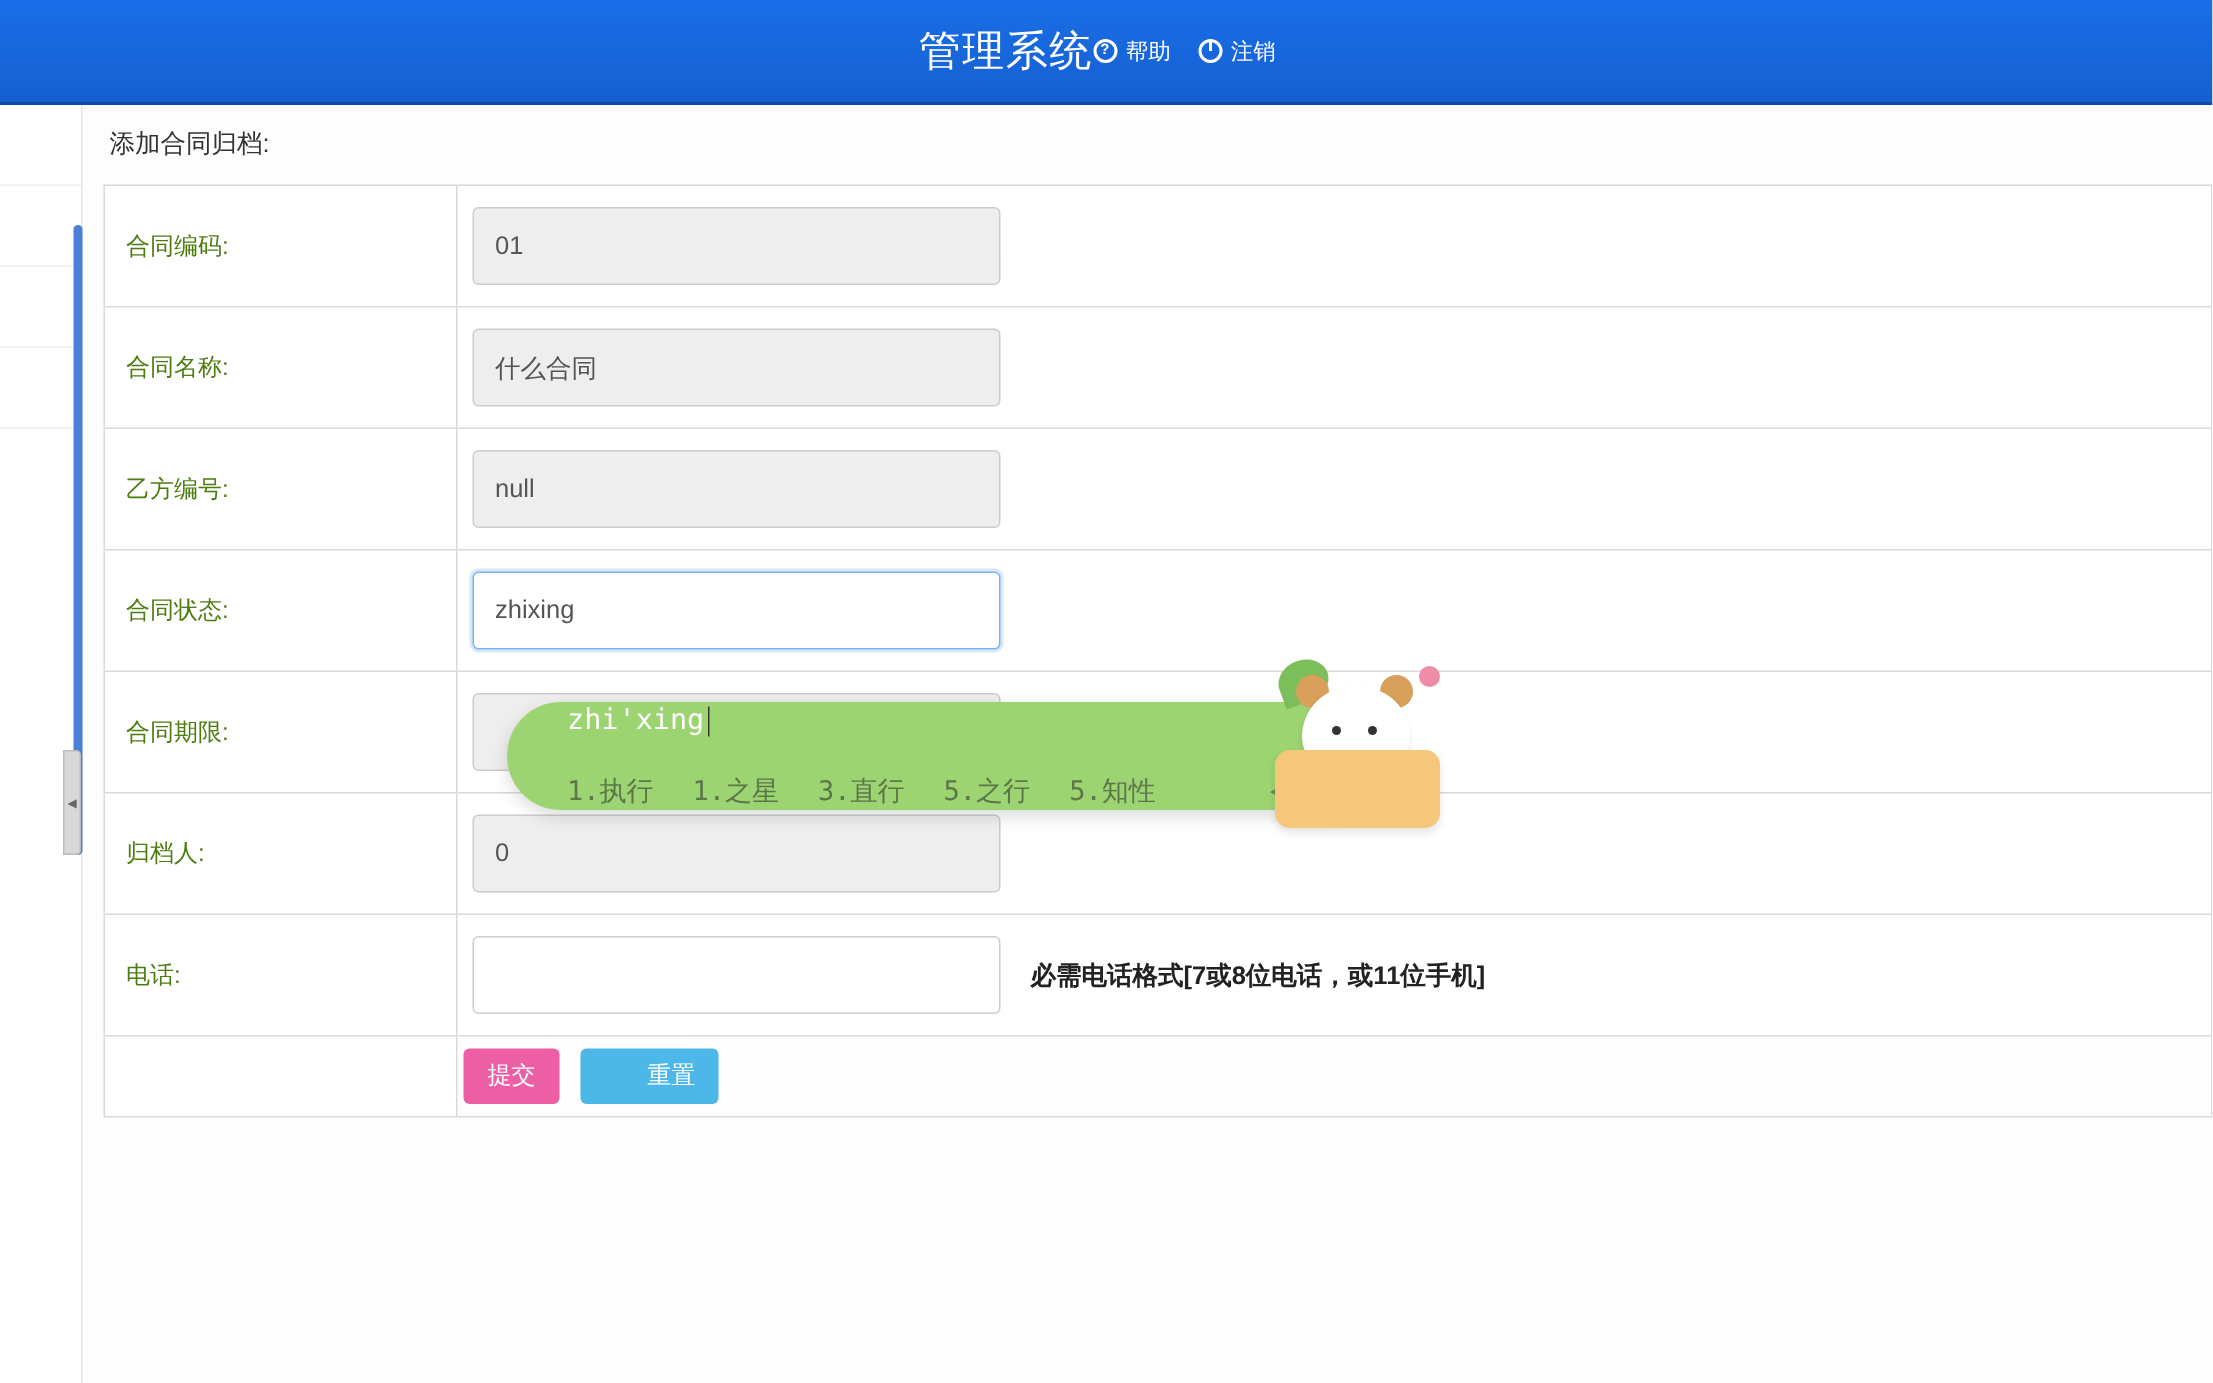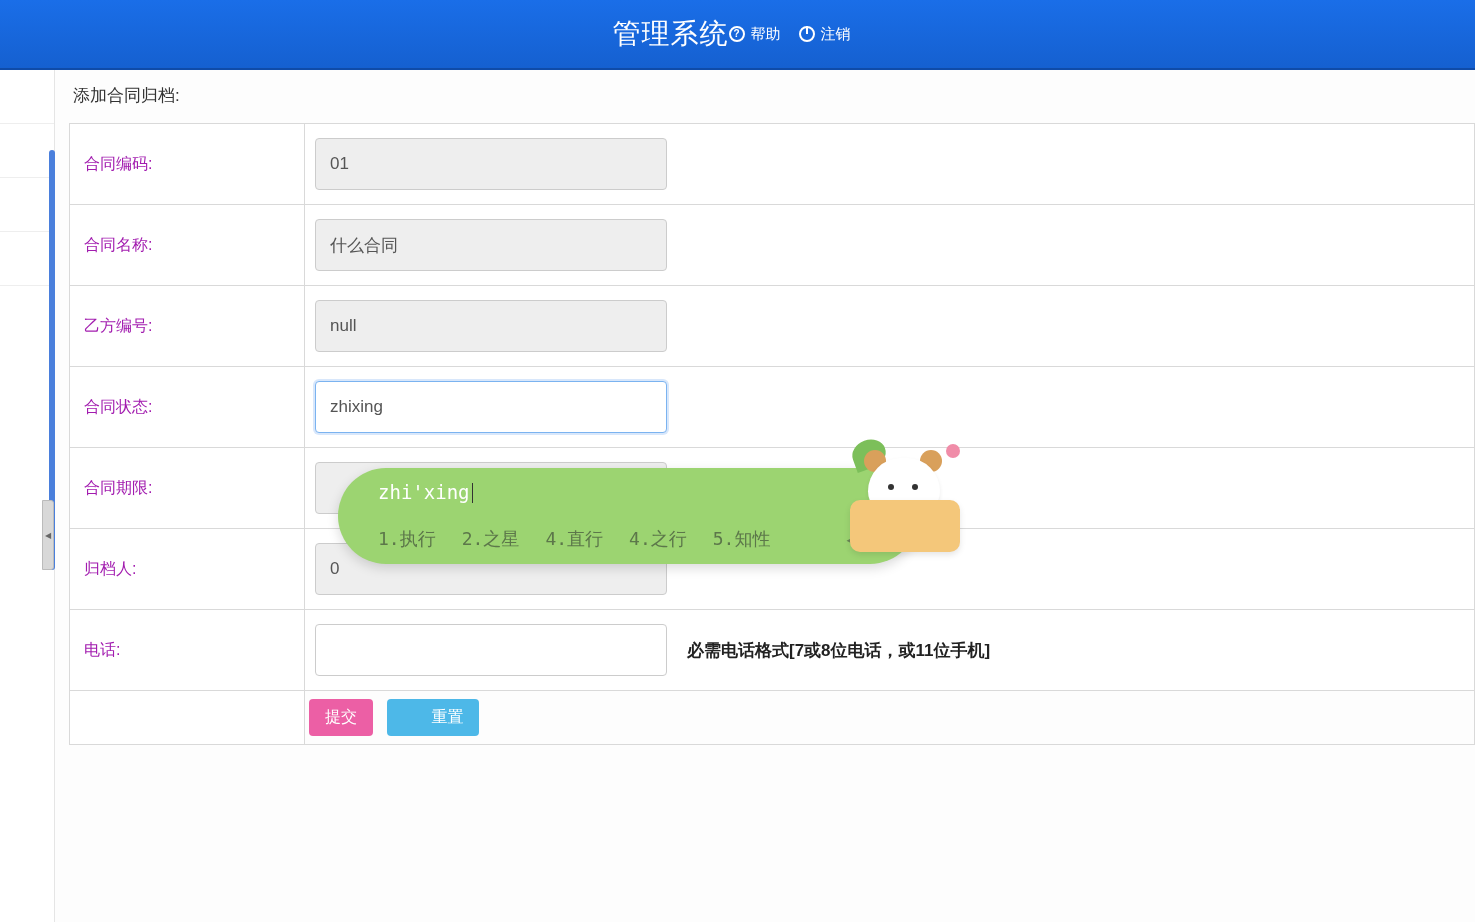--- a/index.html
+++ b/index.html
@@ -76,21 +76,21 @@
       width: 100%; border-collapse: collapse;
       border: 1px solid #d9d9d9;
     }
     .form-table tr { border-bottom: 1px solid #d9d9d9; }
     .form-table td {
       padding: 14px 10px; vertical-align: middle;
       font-size: 16px;
     }
     .label-cell {
       width: 235px; padding-left: 14px !important;
-      background: #fff; color: #a21caf;
+      background: #fff; color: #4d7c0f;
       border-right: 1px solid #d9d9d9;
     }
     .input-cell { background: #fff; }
     .text-input {
       width: 352px; height: 52px;
       border: 1px solid #ccc; border-radius: 4px;
       background: #eeeeee;
       padding: 0 14px; font-size: 17px; color: #555;
     }
     .text-input.active {
@@ -109,21 +109,21 @@
       border-radius: 4px; font-size: 16px;
       color: #fff; cursor: pointer; border: none;
       margin-left: 4px;
     }
     .btn-submit { background: #ec5fa5; }
     .btn-reset { background: #4db8e8; margin-left: 10px; padding-left: 44px; }
 
     
     .ime {
       position: absolute; left: 338px; top: 468px;
-      width: 580px; height: 96px;
+      width: 580px; height: 72px;
       background: #9cd471;
       border-radius: 48px;
       box-shadow: 0 4px 12px rgba(0,0,0,0.15);
       z-index: 100;
       display: flex; flex-direction: column;
       justify-content: center; padding: 10px 40px;
     }
     .ime-input {
       color: #fff; font-size: 19px; font-family: monospace;
     }
@@ -271,23 +271,23 @@
       </table>
   </div>
 </div>
 
 <div class="ime">
   <div class="ime-input">
     <span>zhi'xing</span><span class="cursor"></span>
   </div>
   <div class="ime-candidates">
     <span>1.执行</span>
-    <span>2.之星</span>
-    <span>4.直行</span>
-    <span>4.之行</span>
+    <span>1.之星</span>
+    <span>3.直行</span>
+    <span>5.之行</span>
     <span>5.知性</span>
     <span class="ime-nav">
       <span>◀</span>
       <span>▶</span>
       <span>▾</span>
     </span>
   </div>
   <div class="ime-mascot">
     <div class="mascot-leaf"></div>
     <div class="mascot-berry"></div>

